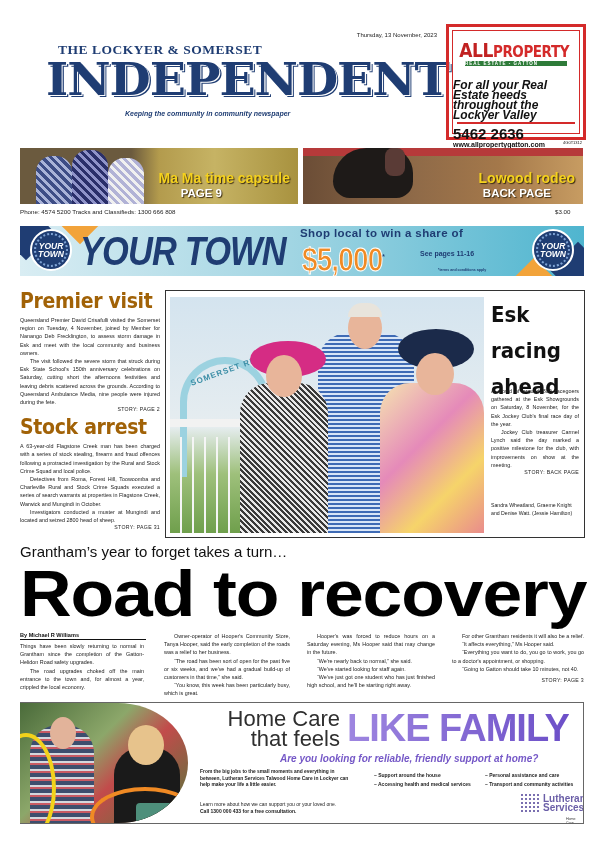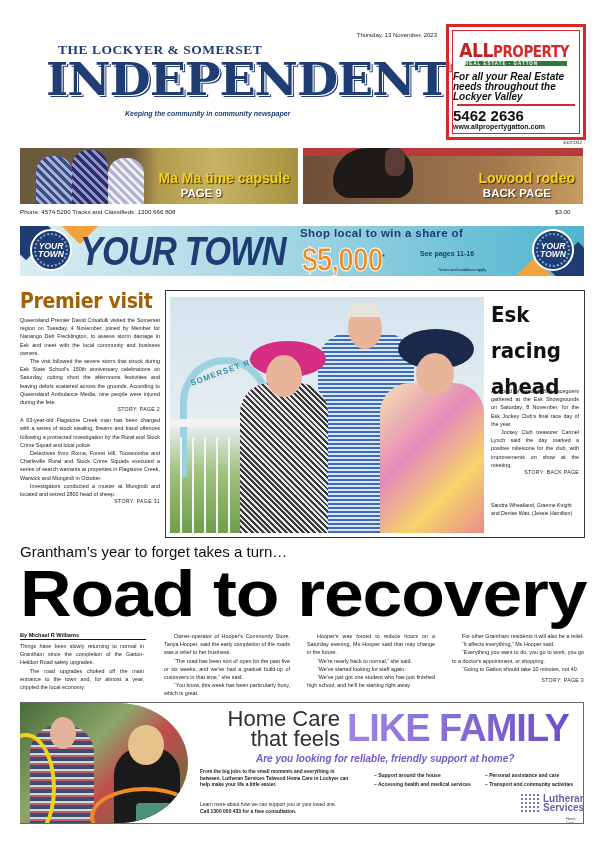--- a/index.html
+++ b/index.html
@@ -10,21 +10,21 @@
 .date{left:345px;top:32px;width:92px;text-align:right;font-size:6px;color:#222}
 .mast-sub{left:58px;top:42px;font-family:Liberation Serif, serif;font-weight:bold;font-size:13.5px;color:#1f3d73;letter-spacing:.5px}
 .mast-title{left:46px;top:58px;font-family:"DejaVu Serif",serif;font-weight:bold;font-size:44px;line-height:44px;color:#1f3d73;letter-spacing:-1px;transform:scaleX(1.08);transform-origin:left;text-shadow:1px 1px 0 #fff,2px 2px 0 #1f3d73}
 .tagline{left:125px;top:110px;font-size:7px;font-weight:bold;font-style:italic;color:#1f3d73}
 
 .adbox{left:446px;top:24px;width:140px;height:116px;border:3px solid #d42a2a;padding:3px}
 .adinner{border:1px solid #d42a2a;width:100%;height:100%;position:relative}
 .ap-logo{margin-top:8px;font-weight:900;font-size:15px;color:#d42a2a;letter-spacing:-.5px;font-family:"DejaVu Sans",sans-serif;transform:scaleX(.9)}
 .ap-logo .big{font-size:19px;color:#c12121}
 .ap-strip{margin:0 12px;background:#2e7b39;color:#fff;font-size:4.5px;letter-spacing:1px;font-weight:bold}
-.ap-text{font-size:10px;font-weight:bold;font-style:italic;line-height:10px;margin-top:6px}
+.ap-text{font-size:12px;font-weight:bold;font-style:italic;line-height:10px;margin-top:14px}
 .ap-line{height:2px;background:#d42a2a;margin:2px 4px}
 .ap-phone{font-size:15px;font-weight:900;line-height:15px}
 .ap-web{font-size:7px;font-weight:bold}
 .ap-code{position:absolute;right:-3px;bottom:-12px;font-size:4px}
 
 .teaser{top:148px;height:56px;overflow:hidden}
 .t1{left:20px;width:278px;background:linear-gradient(90deg,#6b5a3e 0 40%,#b39b4d 50%,#c6b364 70%,#a8923f 100%)}
 .t2{left:303px;width:280px;background:linear-gradient(90deg,#6b4d36 0,#8f6a48 40%,#a4784a 70%,#c79c62 100%)}
 .ladies{position:absolute;left:16px;top:0;width:110px;height:56px}
 .lady{position:absolute;bottom:0;width:36px;height:54px;border-radius:16px 16px 0 0;background:repeating-linear-gradient(45deg,#3d4d86 0 3px,#a9b3d8 3px 6px)}
@@ -91,21 +91,21 @@
 .ad2-photo{position:absolute;left:0;top:0;width:168px;height:120px;overflow:hidden;border-radius:0 70px 70px 0/0 60px 60px 0;background:linear-gradient(135deg,#4a6b3a,#8ca76a 40%,#c24b4b 60%,#4d7a3a)}
 .man{position:absolute;left:10px;top:22px;width:64px;height:100px;border-radius:28px 28px 0 0;background:repeating-linear-gradient(0deg,#3d4e6e 0 4px,#c85a64 4px 6px,#d3d7de 6px 8px)}
 .man-head{position:absolute;left:30px;top:14px;width:26px;height:32px;border-radius:50%;background:#e2b39a}
 .woman{position:absolute;left:94px;top:44px;width:66px;height:80px;border-radius:28px 28px 0 0;background:#1a1a1a}
 .woman-head{position:absolute;left:108px;top:22px;width:36px;height:40px;border-radius:50%;background:#e7c38c}
 .arc-y{position:absolute;left:-24px;top:30px;width:60px;height:110px;border:4px solid #f2d21b;border-radius:50%;border-left-color:transparent;border-bottom-color:transparent}
 .arc-o{position:absolute;left:70px;top:84px;width:110px;height:60px;border:4px solid #f08a24;border-radius:50%;border-bottom-color:transparent;border-right-color:transparent}
 .basket{position:absolute;left:116px;top:100px;width:56px;height:20px;background:#4e8f7b;border-radius:4px}
 .hc1{position:absolute;left:200px;top:6px;font-size:22px;line-height:20px;color:#2f2f2f;text-align:right;width:120px}
 .like{position:absolute;left:327px;top:5px;font-size:38px;line-height:40px;font-weight:900;color:#8a6fd6;background:linear-gradient(90deg,#9e86e0,#6c4fc8);-webkit-background-clip:text;background-clip:text;-webkit-text-fill-color:transparent;letter-spacing:-1px;white-space:nowrap}
-.question{position:absolute;left:236px;top:50px;font-size:10px;font-weight:bold;font-style:italic;color:#7558c7}
+.question{position:absolute;left:260px;top:50px;font-size:10px;font-weight:bold;font-style:italic;color:#7558c7}
 .ad-intro{position:absolute;left:180px;top:66px;width:150px;font-size:4.9px;line-height:6.6px;font-weight:bold;color:#222}
 .bul{position:absolute;font-size:5px;font-weight:bold;color:#222;line-height:9px}
 .b1{left:354px;top:68px}.b2{left:465px;top:68px}
 .ad-cta{position:absolute;left:180px;top:98px;font-size:5px;line-height:7px;color:#222}
 .ad-cta b{font-weight:bold}
 .lsv{position:absolute;left:500px;top:90px;display:flex;align-items:center}
 .grid{width:20px;height:20px;background:radial-gradient(circle,#7a6fb0 40%,transparent 45%) 0 0/4px 4px}
 .lsv-name{font-size:10px;line-height:9px;font-weight:bold;color:#6b5fa8;margin-left:3px}
 .lsv-sub{position:absolute;left:546px;top:114px;font-size:3.6px;color:#333}
 </style>
@@ -166,20 +166,21 @@
 <div class="abs col-left">
   <article>
     <h2 class="h-story">Premier visit</h2>
     <div class="body" style="margin-top:4px">
       <p>Queensland Premier David Crisafulli visited the Somerset region on Tuesday, 4 November, joined by Member for Nanango Deb Frecklington, to assess storm damage in Esk and meet with the local community and business owners.</p>
       <p class="ind">The visit followed the severe storm that struck during Esk State School's 150th anniversary celebrations on Saturday, cutting short the afternoons festivities and leaving debris scattered across the grounds. According to Queensland Ambulance Media, nine people were injured during the fete.</p>
     </div>
     <div class="more">STORY: PAGE 2</div>
   </article>
   <article style="margin-top:4px">
+    <h2 class="h-story">Stock arrest</h2>
     <div class="body" style="margin-top:4px">
       <p>A 63-year-old Flagstone Creek man has been charged with a series of stock stealing, firearm and fraud offences following a protracted investigation by the Rural and Stock Crime Squad and local police.</p>
       <p class="ind">Detectives from Roma, Forest Hill, Toowoomba and Charleville Rural and Stock Crime Squads executed a series of search warrants at properties in Flagstone Creek, Warwick and Mungindi in October.</p>
       <p class="ind">Investigators conducted a muster at Mungindi and located and seized 2800 head of sheep.</p>
     </div>
     <div class="more">STORY: PAGE 31</div>
   </article>
 </div>
 
 <div class="abs photo-frame">

